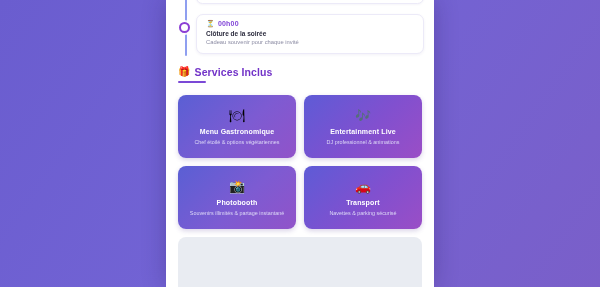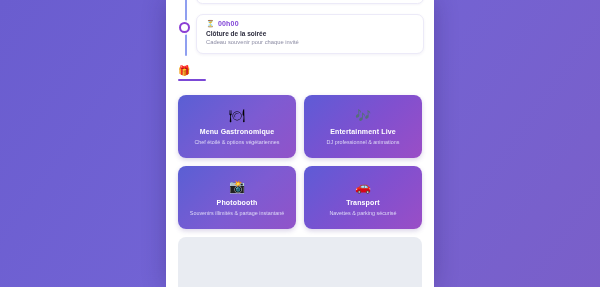--- a/index.html
+++ b/index.html
@@ -109,20 +109,21 @@
         </div>
         <div class="tl-title">Clôture de la soirée</div>
         <div class="tl-desc">Cadeau souvenir pour chaque invité</div>
       </div>
     </div>
   </div>
 
   <div class="section-head">
     <div class="sec-title">
       <span class="ic">🎁</span>
+      <span>Services Inclus</span>
     </div>
     <div class="sec-underline"></div>
   </div>
 
   <div class="grid">
 
     <div class="card g0">
       <span class="ic">🍽</span>
       <span class="ttl">Menu Gastronomique</span>
       <span class="sub">Chef étoilé &amp; options végétariennes</span>

